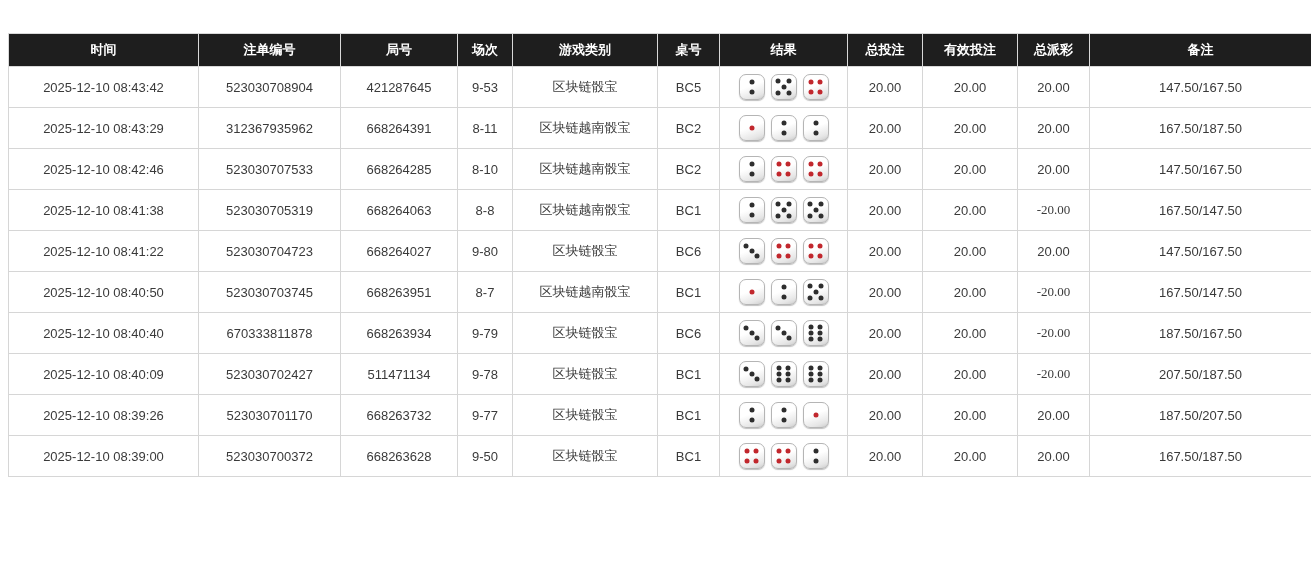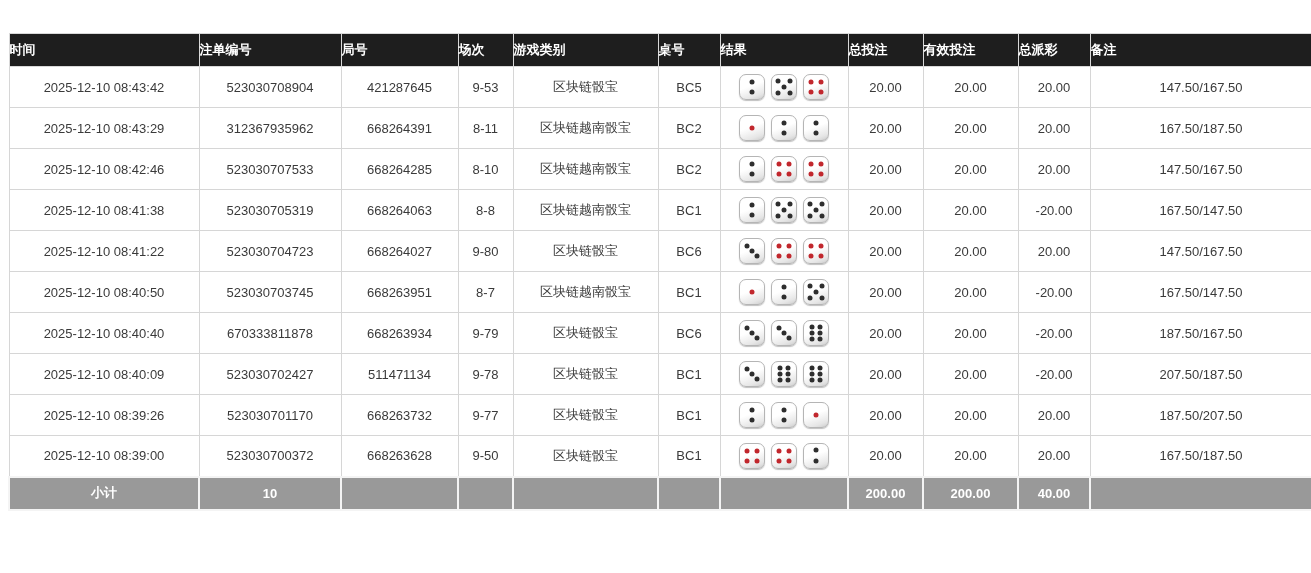--- a/index.html
+++ b/index.html
@@ -23,35 +23,35 @@
     table-layout:fixed;
     width:1303px;
   }
   table.records th{
     background:var(--header-bg);
     color:#ffffff;
     font-weight:bold;
     font-size:13px;
     height:33px;
     border:1px solid #d9d9d9;
-    text-align:left;
+    text-align:center;
     padding:0;
   }
   table.records tbody td{
     border:1px solid var(--border);
     background:#ffffff;
     text-align:center;
     height:41px;
     padding:0 2px;
     color:#3a3a3a;
     overflow:hidden;
     white-space:nowrap;
   }
   td.bet-link{color:var(--accent-blue);cursor:pointer;}
-  td.neg{color:var(--neg-red);}
+  td.neg{color:var(--neg-red);font-family:Liberation Serif, serif;}
   table.records tfoot td{
     background:var(--footer-bg);
     color:#ffffff;
     font-weight:bold;
     border:2px solid #f4f4f4;
     text-align:center;
     height:33px;
     padding:0 2px;
   }
   .die{
@@ -233,28 +233,15 @@
           <td>区块链骰宝</td>
           <td>BC1</td>
           <td><span class="die"><span class="pip red" style="left: 30%; top: 30%;"></span><span class="pip red" style="left: 70%; top: 30%;"></span><span class="pip red" style="left: 30%; top: 70%;"></span><span class="pip red" style="left: 70%; top: 70%;"></span></span><span class="die"><span class="pip red" style="left: 30%; top: 30%;"></span><span class="pip red" style="left: 70%; top: 30%;"></span><span class="pip red" style="left: 30%; top: 70%;"></span><span class="pip red" style="left: 70%; top: 70%;"></span></span><span class="die"><span class="pip" style="left: 50%; top: 28%;"></span><span class="pip" style="left: 50%; top: 72%;"></span></span></td>
           <td class="bet-link">20.00</td>
           <td>20.00</td>
           <td>20.00</td>
           <td>167.50/187.50</td>
         </tr>
       </tbody>
     <tfoot id="foot-rows">
-        <tr>
-          <td>小计</td>
-          <td>10</td>
-          <td></td>
-          <td></td>
-          <td></td>
-          <td></td>
-          <td></td>
-          <td>200.00</td>
-          <td>200.00</td>
-          <td>40.00</td>
-          <td></td>
-        </tr>
       </tfoot>
   </table>
 </div>
 
 </body></html>

